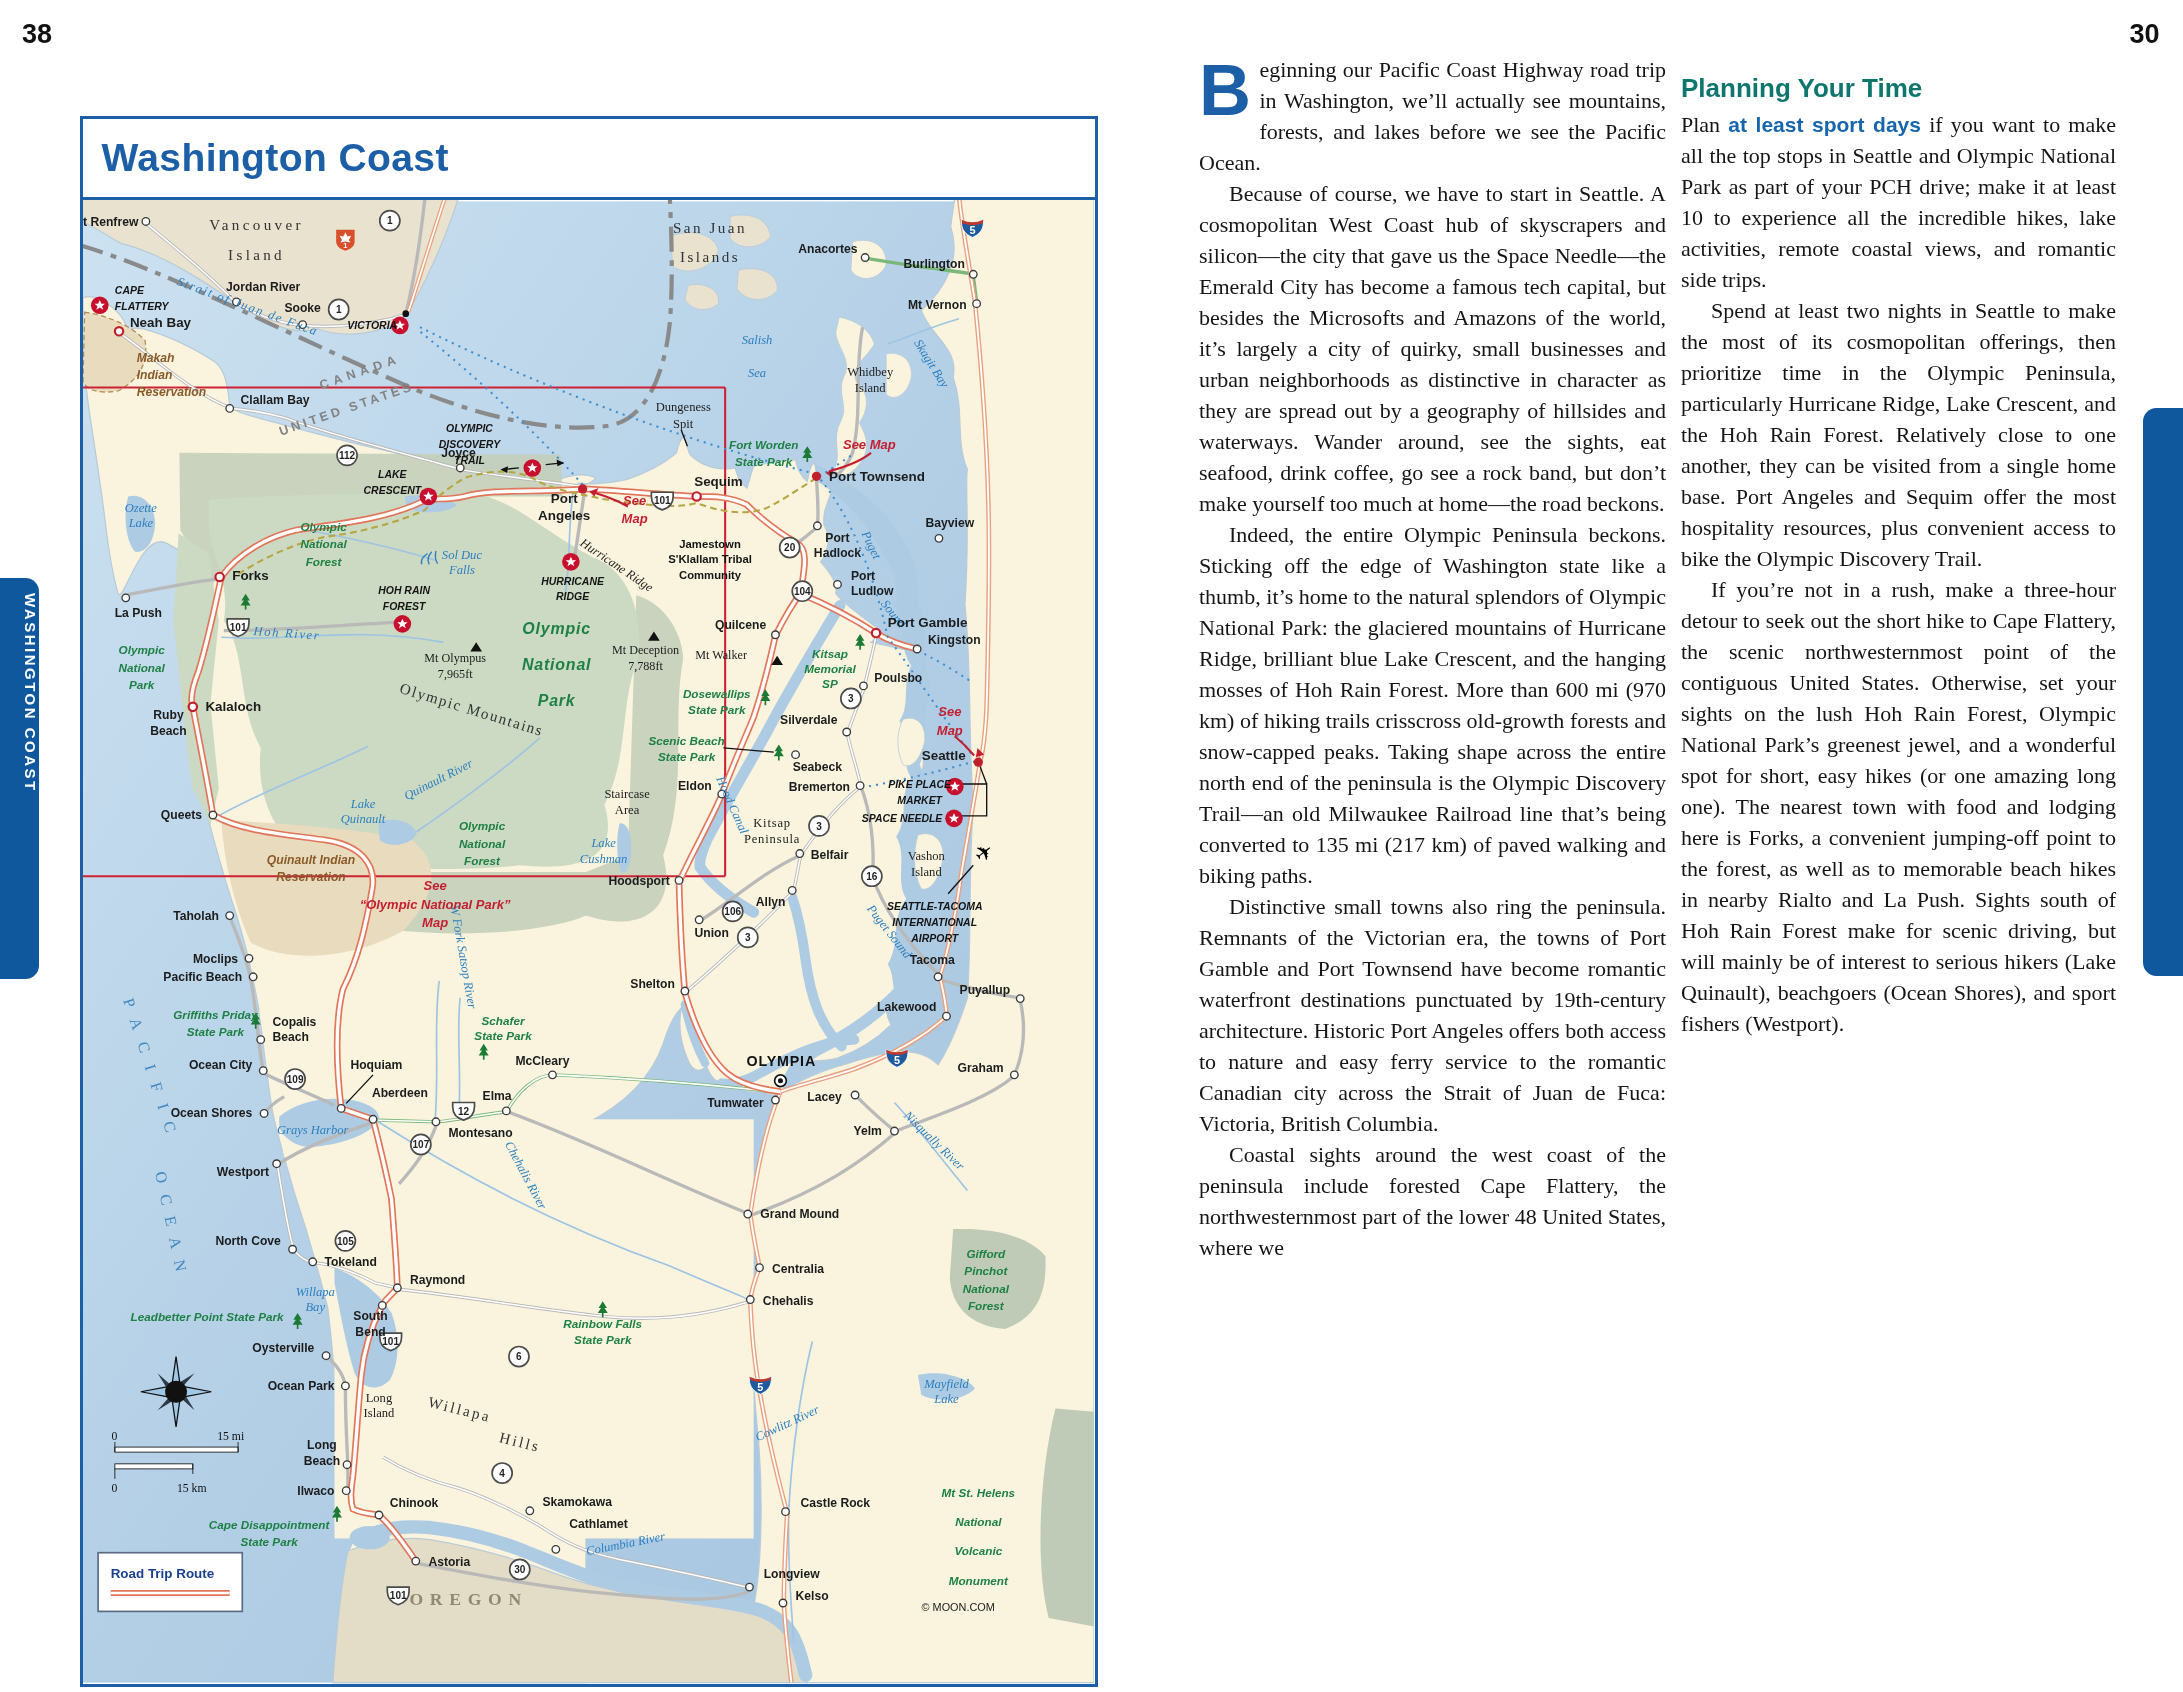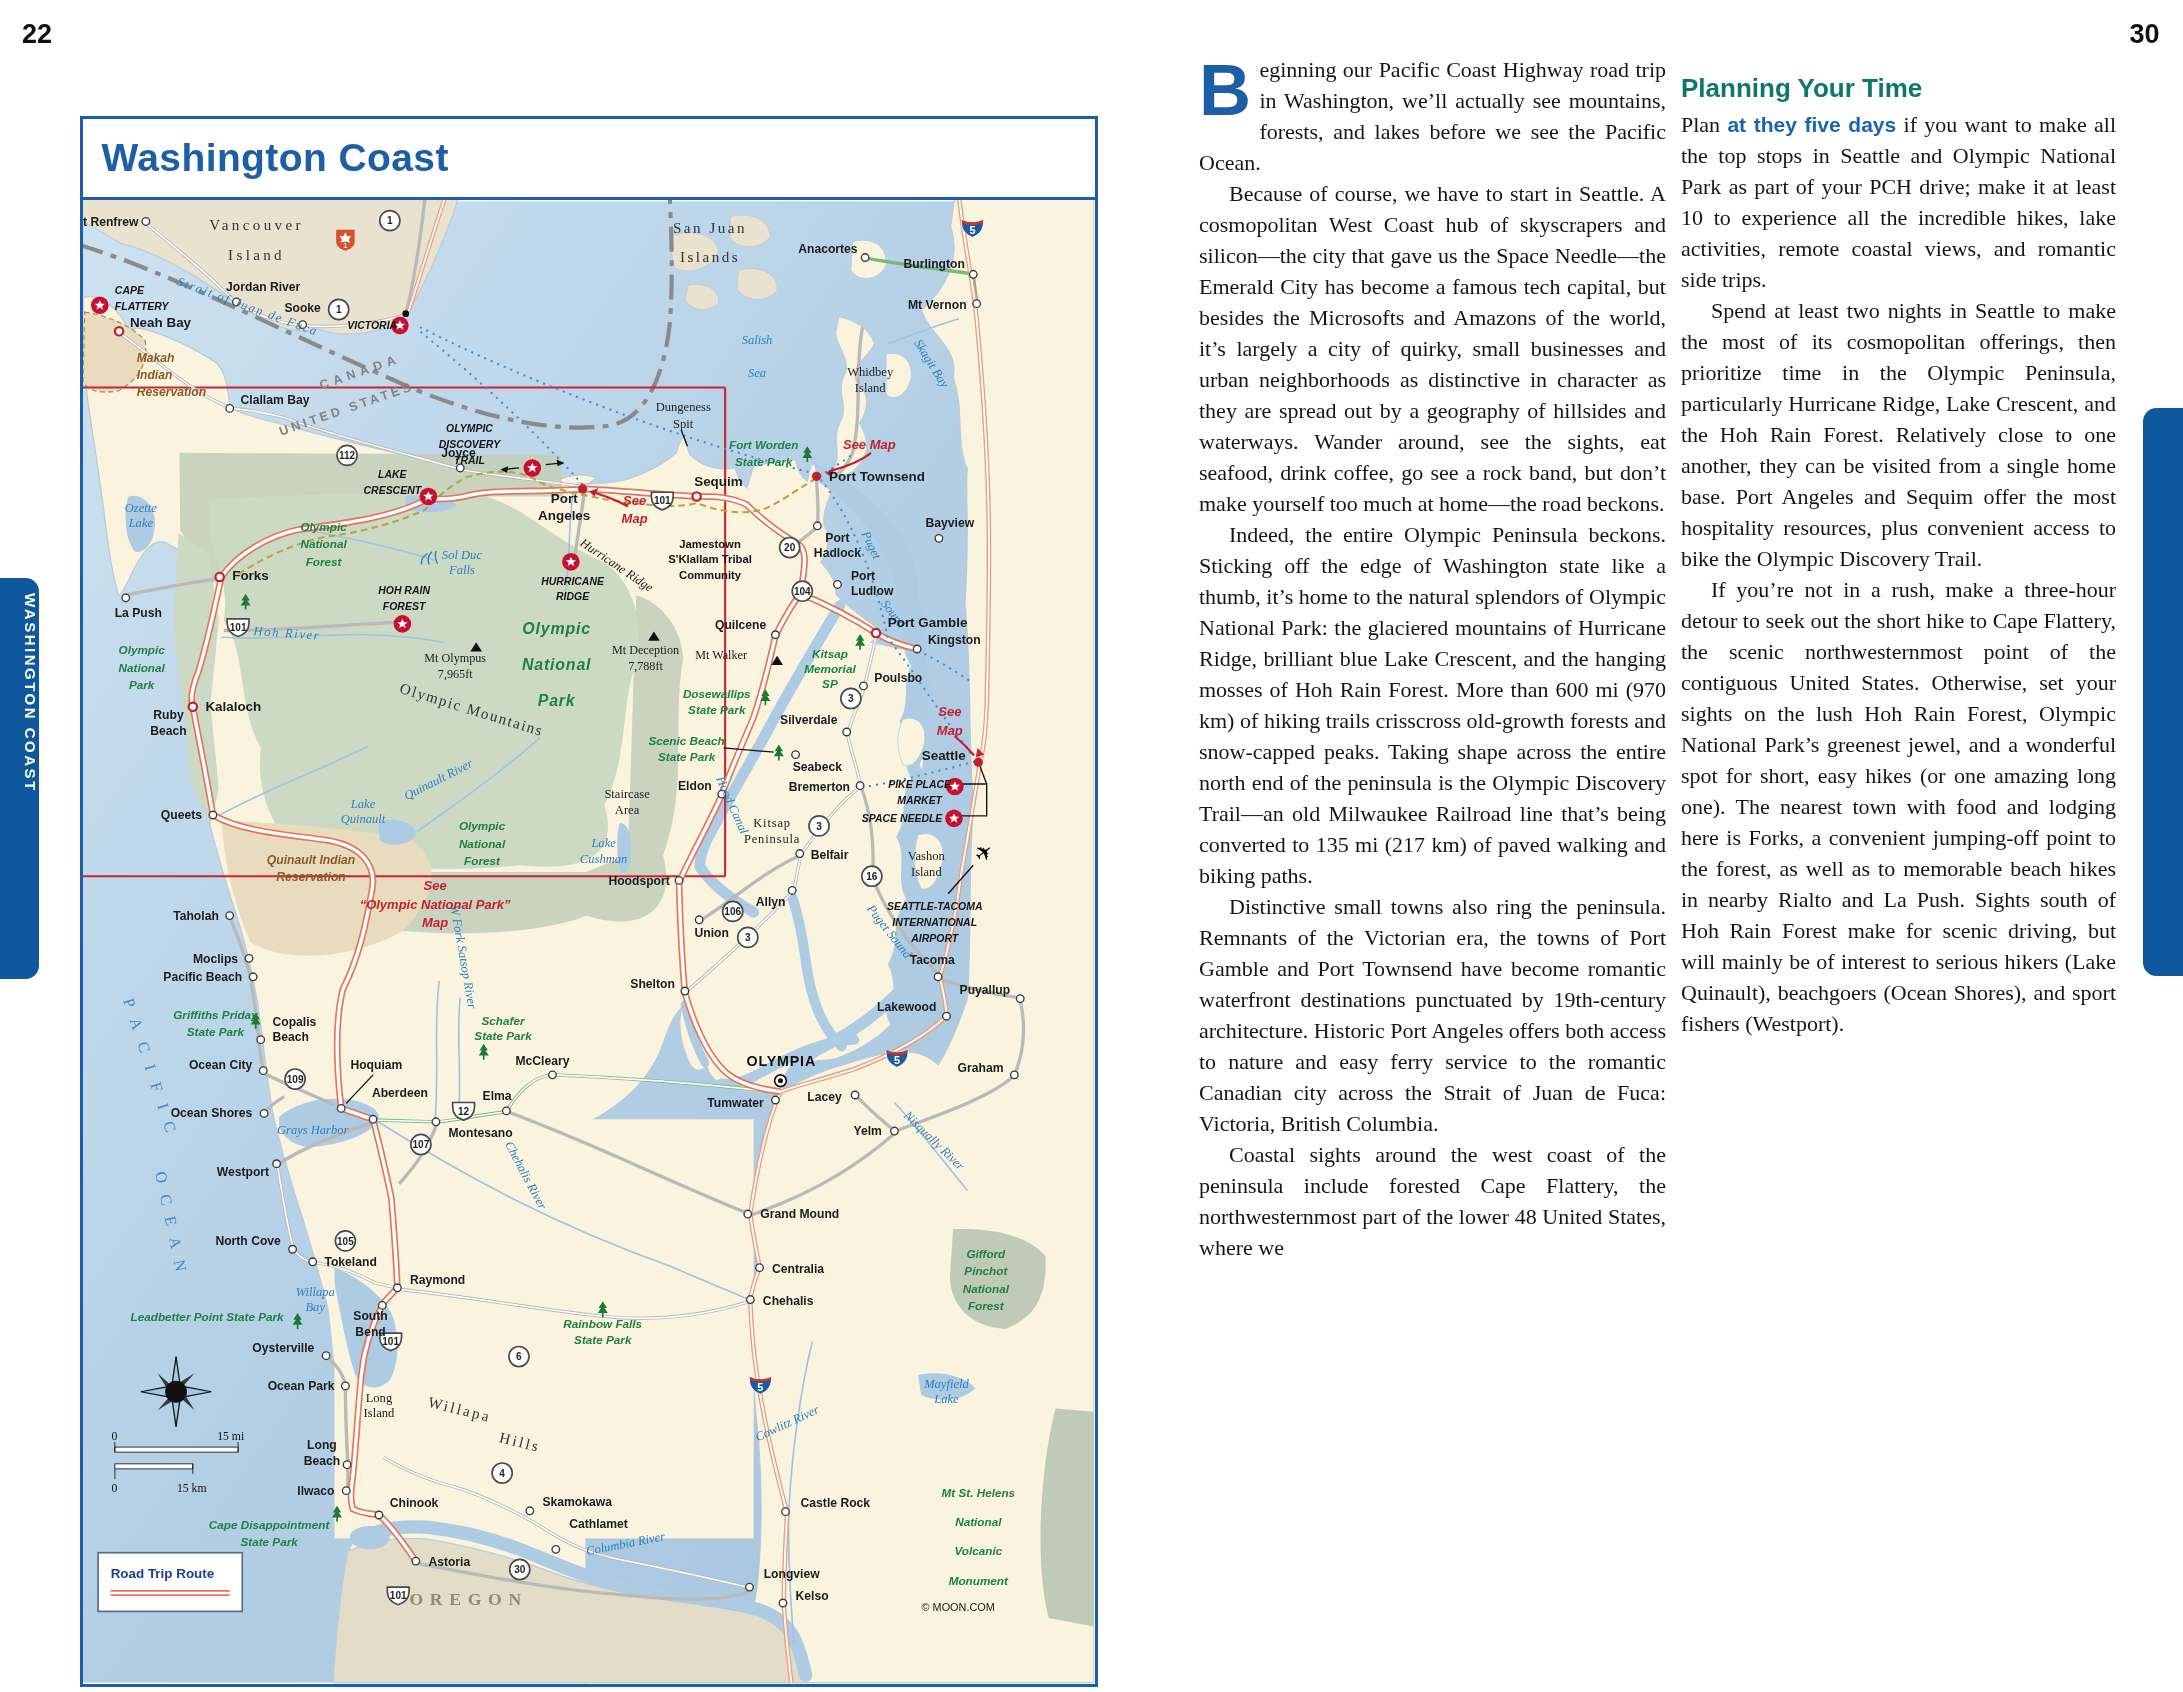--- a/index.html
+++ b/index.html
@@ -55,21 +55,21 @@
   .ridge{font-family:"Liberation Serif",serif;font-style:italic;font-size:15px;fill:#222;}
   .copy{font-size:13px;fill:#222;}
   .shield-t{font-weight:bold;font-size:12px;fill:#222;text-anchor:middle;}
   .legend-t{font-weight:bold;font-size:16px;fill:#1b3f8f;}
   .scale-t{font-family:"Liberation Serif",serif;font-size:14px;fill:#111;}
 </style>
 </head>
 <body>
 
 <div id="spread">
-  <div class="pagenum" id="pn-left">22</div>
+  <div class="pagenum" id="pn-left">38</div>
   <div class="pagenum" id="pn-right">30</div>
 
   <div class="tab" id="tab-left">
     <span>WASHINGTON COAST</span>
   </div>
   <div class="tab" id="tab-right"></div>
 
   <div id="map-frame">
     <div id="map-title">
       <h1>Washington Coast</h1>
@@ -660,18 +660,18 @@
 
   <div class="col" id="col1">
       <p class="lead"><span class="dropcap">B</span>eginning our Pacific Coast Highway road trip in Washington, we’ll actually see mountains, forests, and lakes before we see the Pacific Ocean.</p>
       <p>Because of course, we have to start in Seattle. A cosmopolitan West Coast hub of skyscrapers and silicon—the city that gave us the Space Needle—the Emerald City has become a famous tech capital, but besides the Microsofts and Amazons of the world, it’s largely a city of quirky, small businesses and urban neighborhoods as distinctive in character as they are spread out by a geography of hillsides and waterways. Wander around, see the sights, eat seafood, drink coffee, go see a rock band, but don’t make yourself too much at home—the road beckons.</p>
       <p>Indeed, the entire Olympic Peninsula beckons. Sticking off the edge of Washington state like a thumb, it’s home to the natural splendors of Olympic National Park: the glaciered mountains of Hurricane Ridge, brilliant blue Lake Crescent, and the hanging mosses of Hoh Rain Forest. More than 600 mi (970 km) of hiking trails crisscross old-growth forests and snow-capped peaks. Taking shape across the entire north end of the peninsula is the Olympic Discovery Trail—an old Milwaukee Railroad line that’s being converted to 135 mi (217 km) of paved walking and biking paths.</p>
       <p>Distinctive small towns also ring the peninsula. Remnants of the Victorian era, the towns of Port Gamble and Port Townsend have become romantic waterfront destinations punctuated by 19th-century architecture. Historic Port Angeles offers both access to nature and easy ferry service to the romantic Canadian city across the Strait of Juan de Fuca: Victoria, British Columbia.</p>
       <p>Coastal sights around the west coast of the peninsula include forested Cape Flattery, the northwesternmost part of the lower 48 United States, where we</p>
     </div>
   <div class="col" id="col2">
       <h2>Planning Your Time</h2>
-      <p class="noindent">Plan <span class="hl">at they five days</span> if you want to make all the top stops in Seattle and Olympic National Park as part of your PCH drive; make it at least 10 to experience all the incredible hikes, lake activities, remote coastal views, and romantic side trips.</p>
+      <p class="noindent">Plan <span class="hl">at least sport days</span> if you want to make all the top stops in Seattle and Olympic National Park as part of your PCH drive; make it at least 10 to experience all the incredible hikes, lake activities, remote coastal views, and romantic side trips.</p>
       <p>Spend at least two nights in Seattle to make the most of its cosmopolitan offerings, then prioritize time in the Olympic Peninsula, particularly Hurricane Ridge, Lake Crescent, and the Hoh Rain Forest. Relatively close to one another, they can be visited from a single home base. Port Angeles and Sequim offer the most hospitality resources, plus convenient access to bike the Olympic Discovery Trail.</p>
       <p>If you’re not in a rush, make a three-hour detour to seek out the short hike to Cape Flattery, the scenic northwesternmost point of the contiguous United States. Otherwise, set your sights on the lush Hoh Rain Forest, Olympic National Park’s greenest jewel, and a wonderful spot for short, easy hikes (or one amazing long one). The nearest town with food and lodging here is Forks, a convenient jumping-off point to the forest, as well as to memorable beach hikes in nearby Rialto and La Push. Sights south of Hoh Rain Forest make for scenic driving, but will mainly be of interest to serious hikers (Lake Quinault), beachgoers (Ocean Shores), and sport fishers (Westport).</p>
     </div>
 </div>
 
 
 </body></html>

